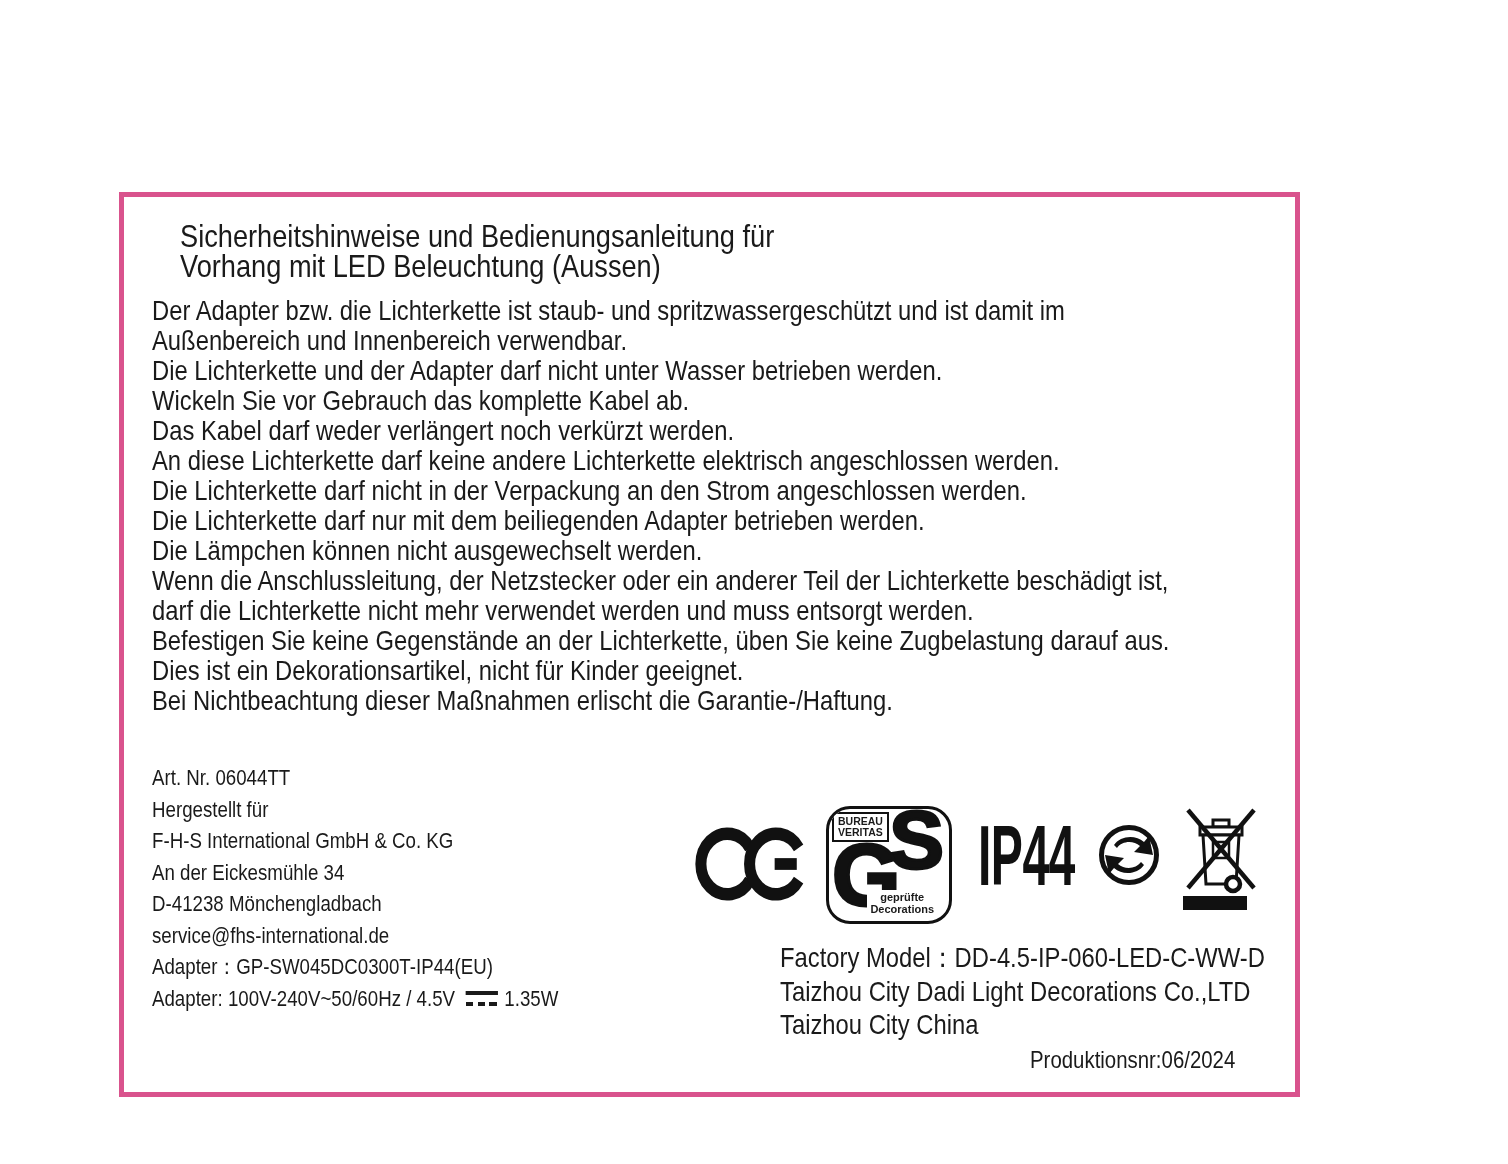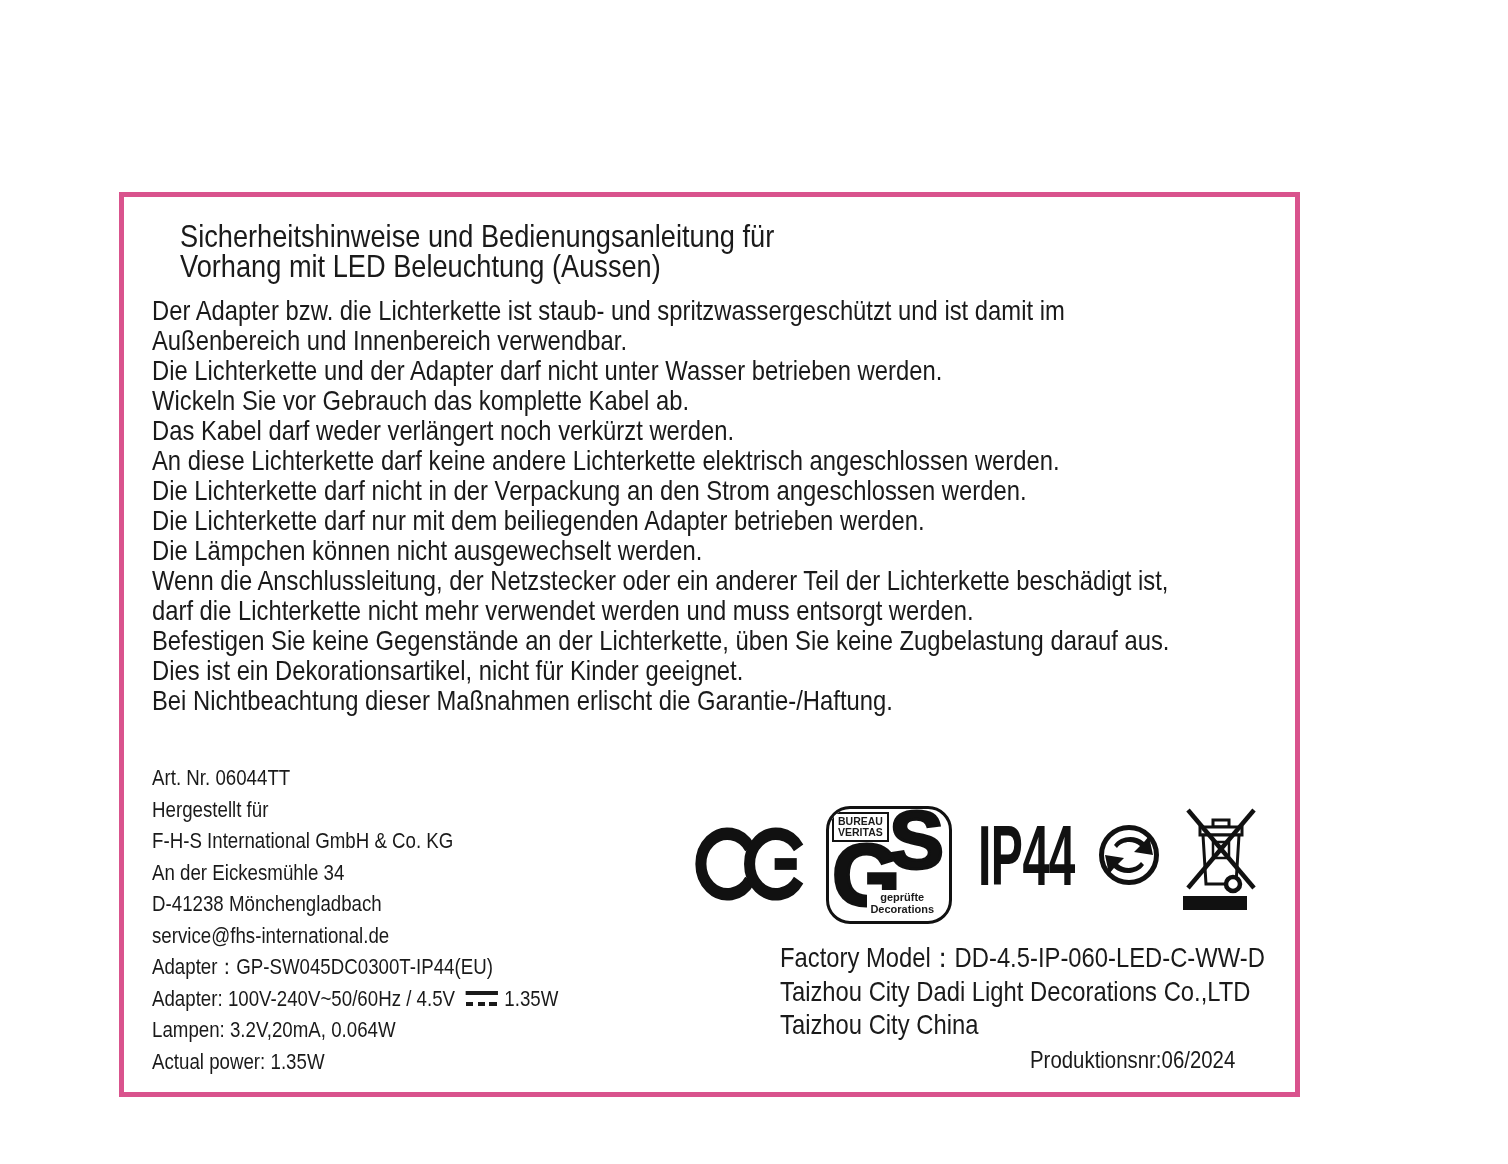--- a/index.html
+++ b/index.html
@@ -146,24 +146,20 @@
         <div class="txt-line">Hergestellt für</div>
         <div class="txt-line">F-H-S International GmbH &amp; Co. KG</div>
         <div class="txt-line">An der Eickesmühle 34</div>
         <div class="txt-line">D-41238 Mönchengladbach</div>
         <div class="txt-line">service@fhs-international.de</div>
         <div class="txt-line">Adapter：GP-SW045DC0300T-IP44(EU)</div>
       </div>
     <div class="power-line">
       <span>Adapter: 100V-240V~50/60Hz / 4.5V</span><span class="dc-symbol"></span><span>1.35W</span>
     </div>
-    <div class="flow-block">
-        <div class="txt-line">Lampen: 3.2V,20mA, 0.064W</div>
-        <div class="txt-line">Actual power: 1.35W</div>
-      </div>
   </div>
 
   <div>
 
     <svg class="ce-mark" width="118" height="84" viewBox="0 0 160 100" preserveAspectRatio="none">
       <path d="M74.5,30.9 A36,36 0 1 0 74.5,69.1" fill="none" stroke="#111" stroke-width="15"></path>
       <path d="M140.5,30.9 A36,36 0 1 0 140.5,69.1" fill="none" stroke="#111" stroke-width="15"></path>
       <line x1="108" y1="50" x2="138" y2="50" stroke="#111" stroke-width="14"></line>
     </svg>
 

